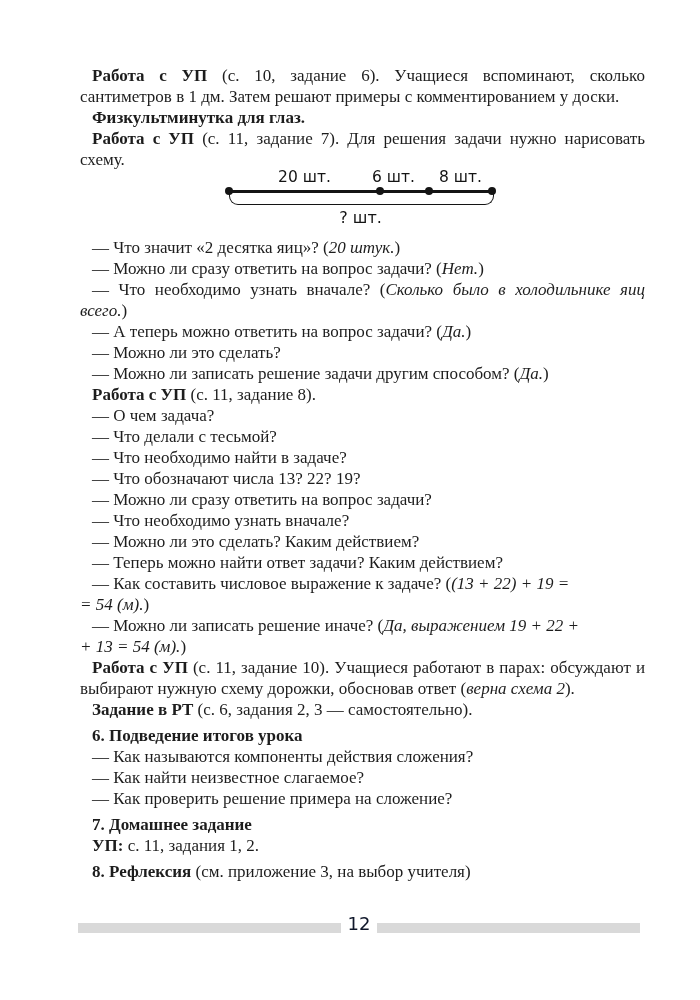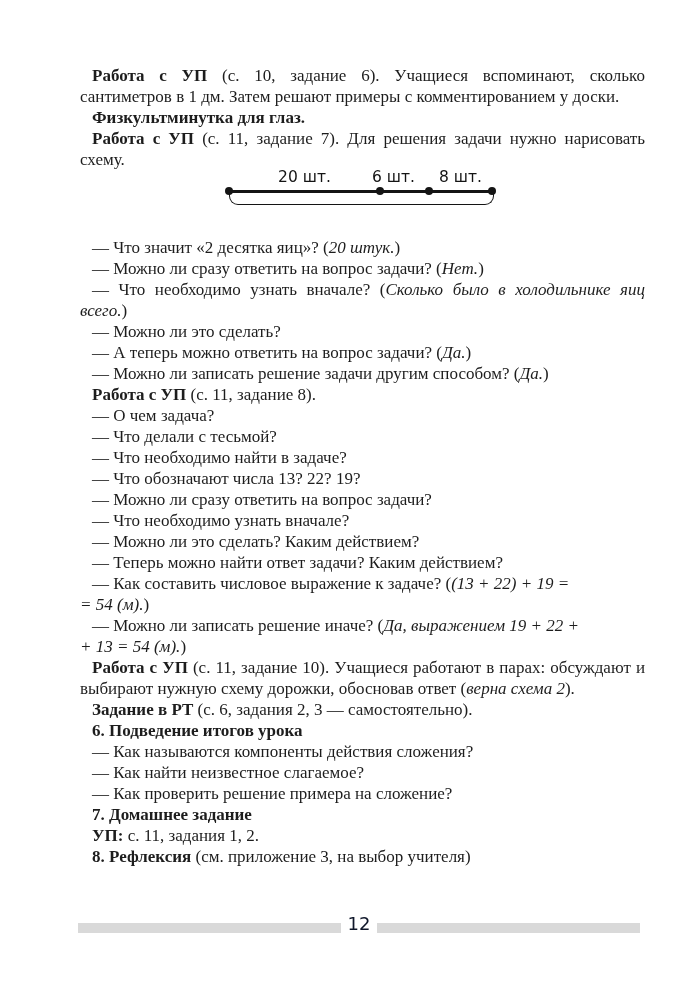--- a/index.html
+++ b/index.html
@@ -20,21 +20,21 @@
     position: absolute; left: 80px; top: 65px;
     width: 565px;
   }
   .para {
     margin: 0;
     font-size: 17px;
     line-height: 21px;
     text-align: justify;
     text-indent: 12px;
   }
-  .para.heading { }
+  .para.heading { margin-top: 5px; }
   .b { font-weight: bold; }
   .i { font-style: italic; }
 
   
   .diagram {
     position: relative;
     height: 67px;
     font-family: "DejaVu Sans", sans-serif;
   }
   .seg-label {
@@ -99,28 +99,29 @@
       <div class="seg-label" style="left:349px; width:63px;">8 шт.</div>
 
       <div class="seg-line" style="left:149px; width:263px;"></div>
       <div class="dot" style="left:145px;"></div>
       <div class="dot" style="left:296px;"></div>
       <div class="dot" style="left:345px;"></div>
       <div class="dot" style="left:408px;"></div>
 
       <div class="brace" style="left:149px; width:263px;"></div>
 
+      <div class="total-label" style="left:149px; width:263px;">? шт.</div>
     </div>
 
     <div id="body-blocks">
         <p class="para"><span>— Что значит «2 десятка яиц»? (</span><span class="i">20 штук.</span><span>)</span></p>
         <p class="para"><span>— Можно ли сразу ответить на вопрос задачи? (</span><span class="i">Нет.</span><span>)</span></p>
         <p class="para"><span>— Что необходимо узнать вначале? (</span><span class="i">Сколько было в холодильнике яиц всего.</span><span>)</span></p>
+        <p class="para"><span>— А теперь можно ответить на вопрос задачи? (</span><span class="i">Да.</span><span>)</span></p>
         <p class="para"><span>— Можно ли это сделать?</span></p>
-        <p class="para"><span>— А теперь можно ответить на вопрос задачи? (</span><span class="i">Да.</span><span>)</span></p>
         <p class="para"><span>— Можно ли записать решение задачи другим способом? (</span><span class="i">Да.</span><span>)</span></p>
         <p class="para"><span class="b">Работа с УП</span><span> (с. 11, задание 8).</span></p>
         <p class="para"><span>— О чем задача?</span></p>
         <p class="para"><span>— Что делали с тесьмой?</span></p>
         <p class="para"><span>— Что необходимо найти в задаче?</span></p>
         <p class="para"><span>— Что обозначают числа 13? 22? 19?</span></p>
         <p class="para"><span>— Можно ли сразу ответить на вопрос задачи?</span></p>
         <p class="para"><span>— Что необходимо узнать вначале?</span></p>
         <p class="para"><span>— Можно ли это сделать? Каким действием?</span></p>
         <p class="para"><span>— Теперь можно найти ответ задачи? Каким действием?</span></p>

